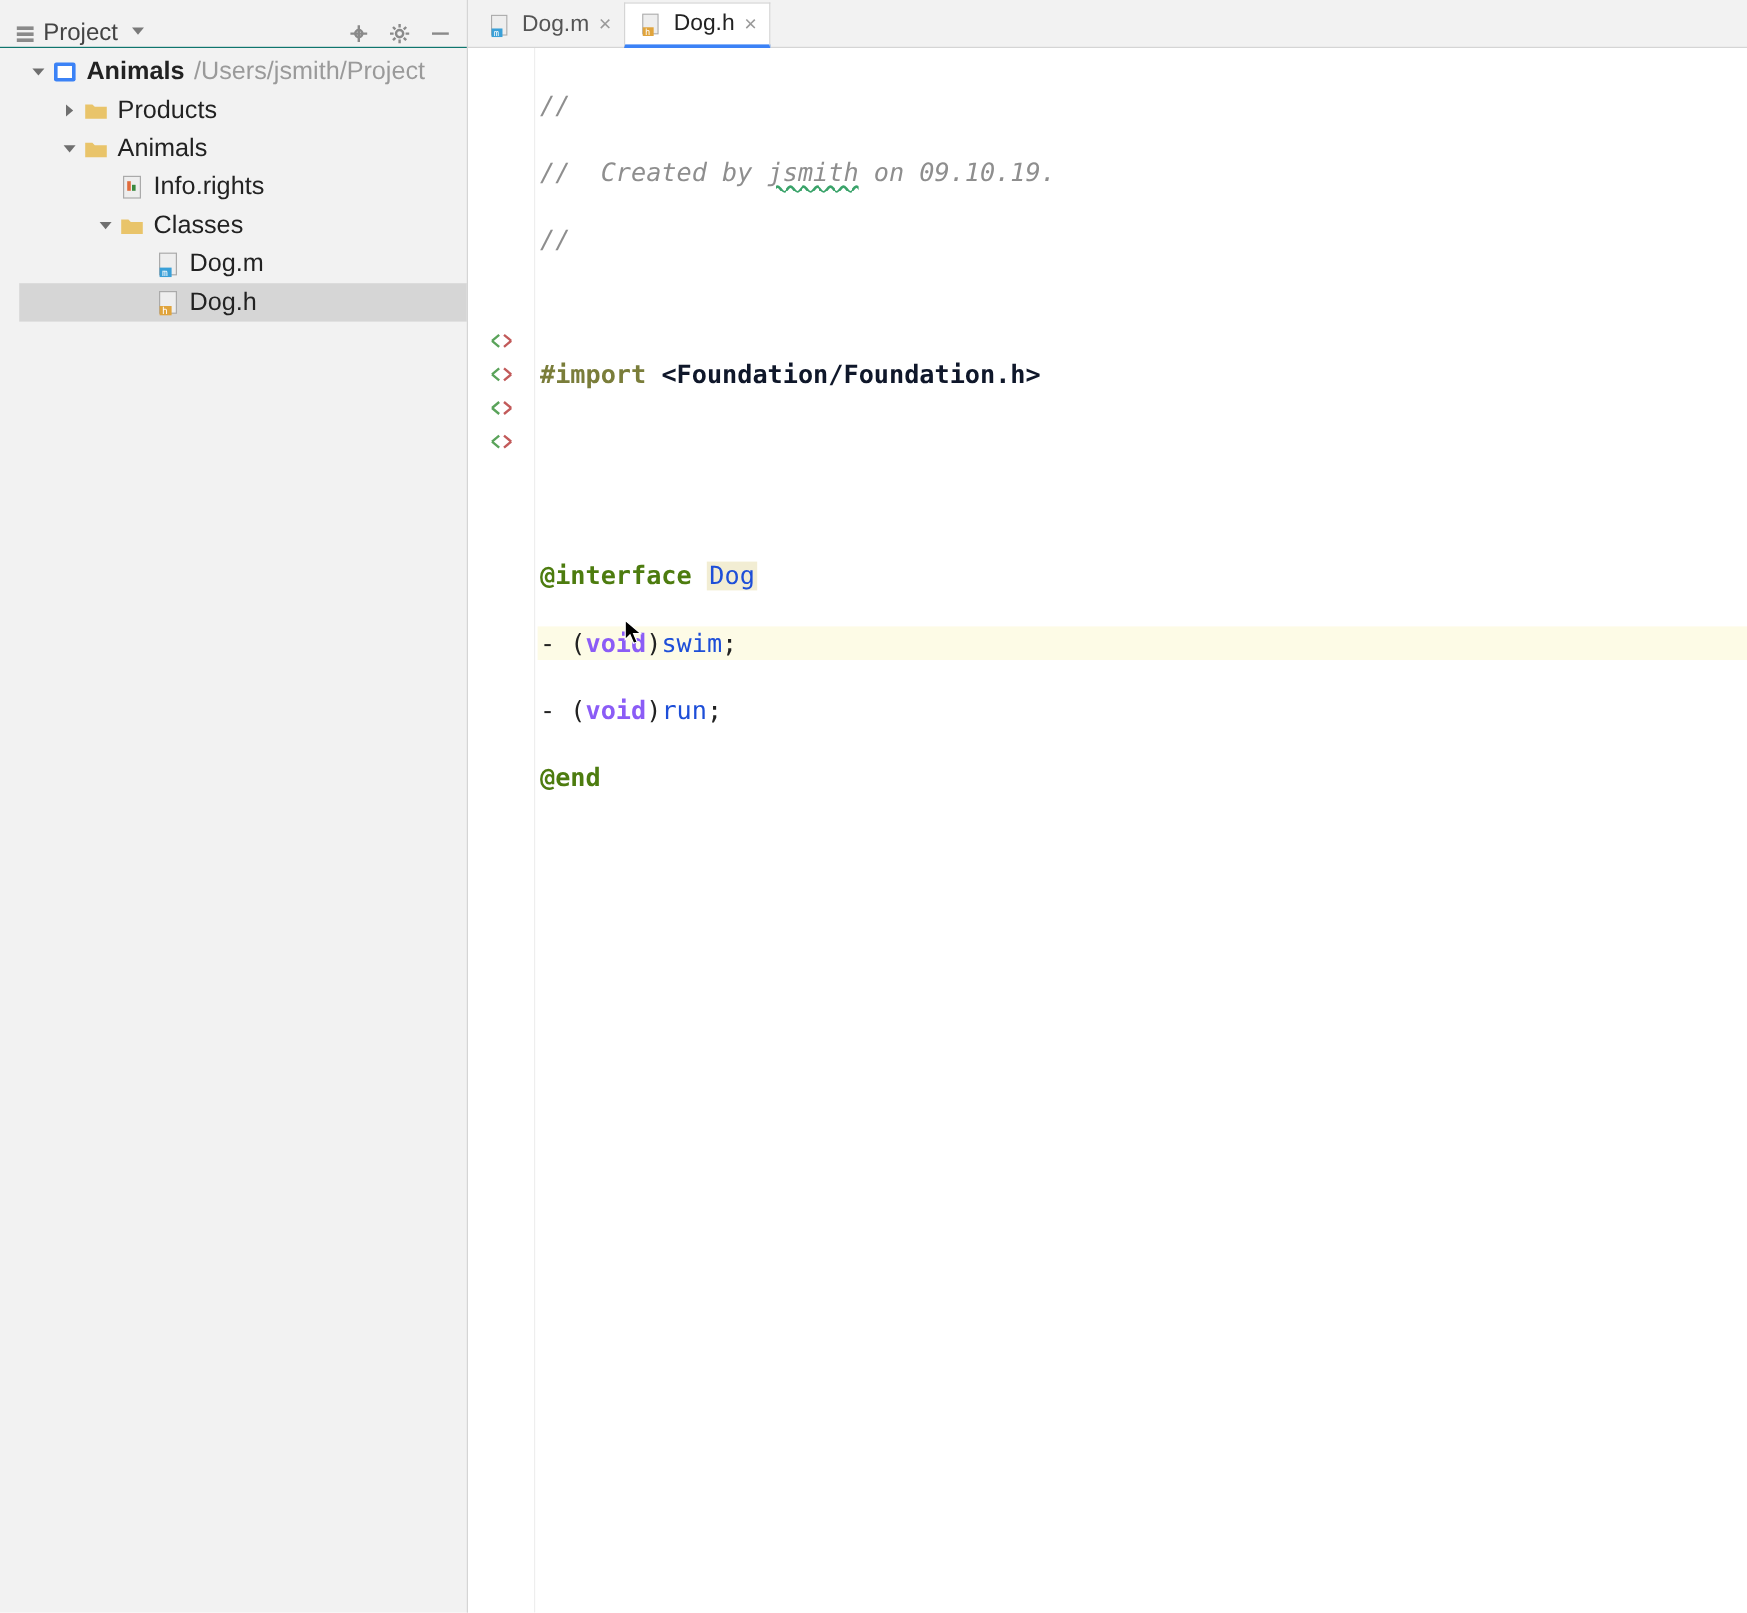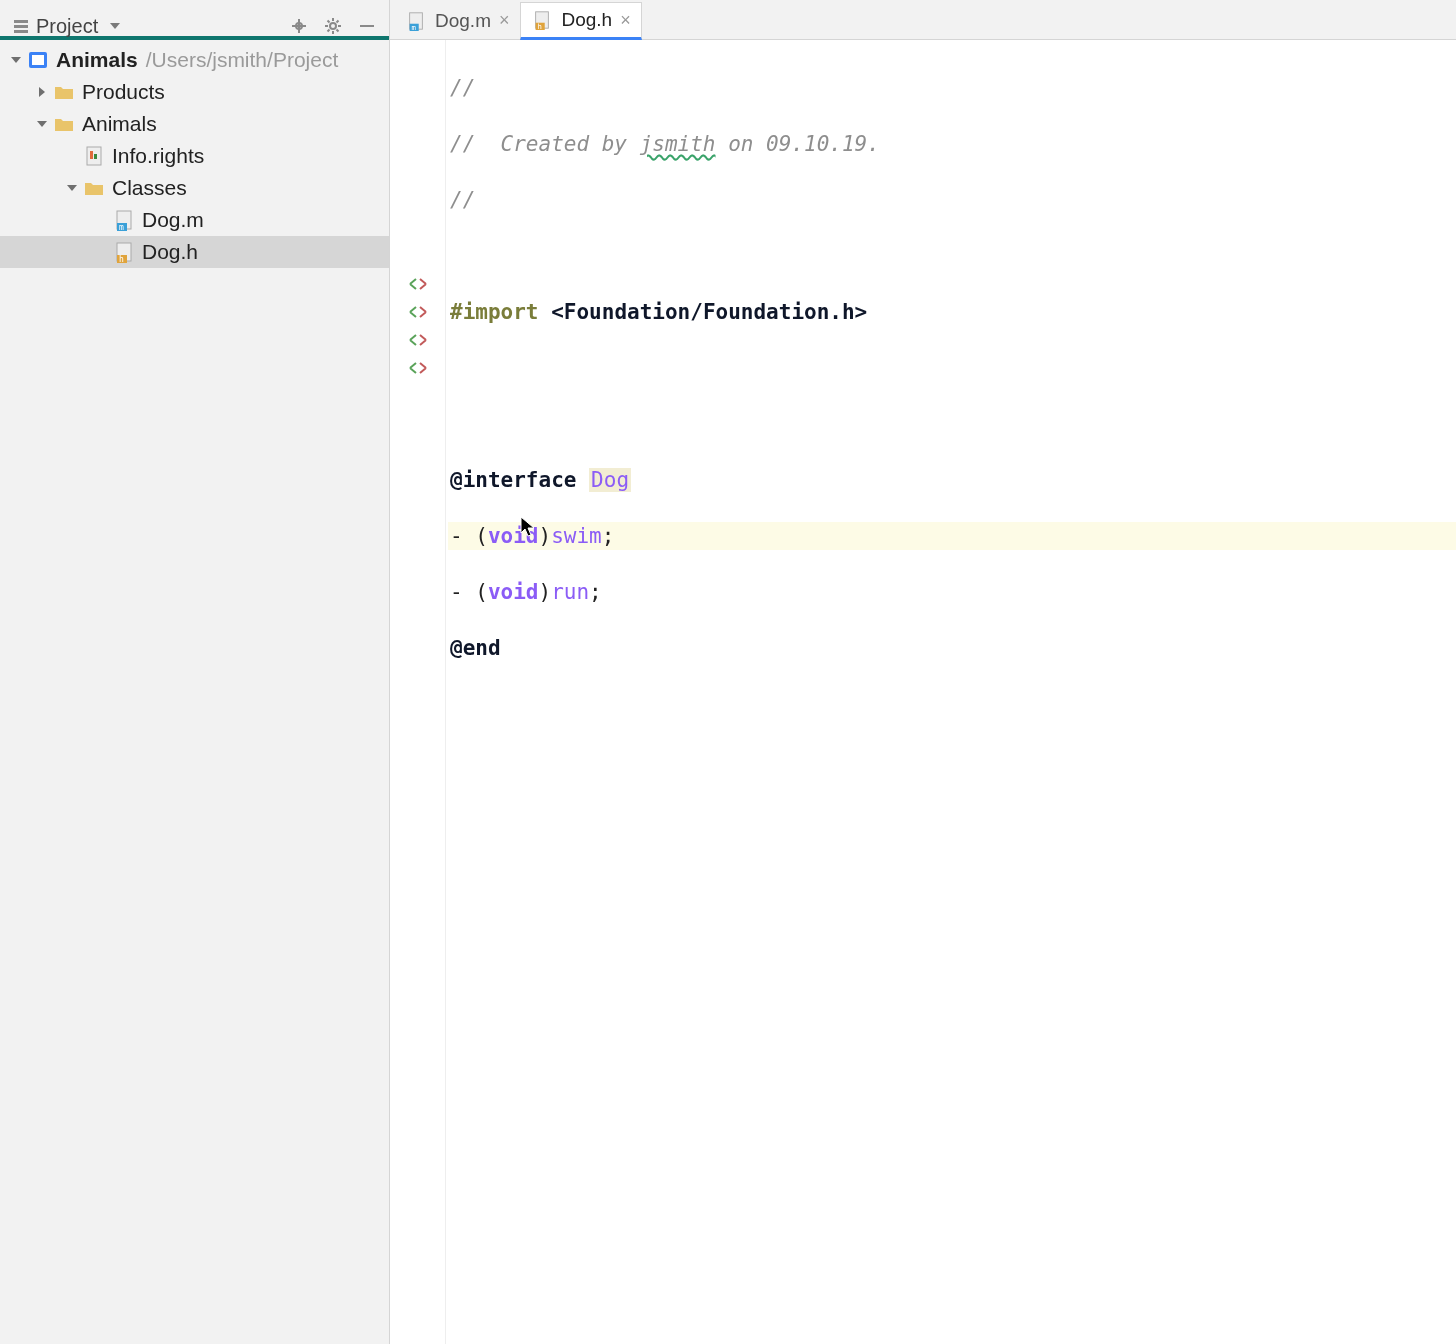--- a/index.html
+++ b/index.html
@@ -23,41 +23,41 @@
     background: #f2f2f2;
     border-right: 1px solid #d5d5d5;
     display: flex;
     flex-direction: column;
   }
   .sidebar-header {
     height: 40px;
     display: flex;
     align-items: center;
     padding: 16px 8px 0 12px;
-    border-bottom: 4px solid #0f766e;
+    border-bottom: 1px solid #0f766e;
     gap: 6px;
     justify-content: space-between;
   }
   .proj-icon svg { display:block; }
   .sidebar-title {
     font-size: 20px;
     color: #444;
   }
   .dd-arrow {
     margin-left: 4px;
   }
   .sidebar-header .spacer { flex: 1; }
   .hdr-icon {
     width: 28px; height:28px;
     display:flex; align-items:center; justify-content:center;
     color:#7a7a7a;
     cursor:pointer;
   }
   
-  .tree { padding-top:4px; user-select:none; }
+  .tree { padding-top:4px; user-select:none;padding-left:16px; }
   .row {
     display:flex; align-items:center;
     height:32px;
     padding-left: 2px;
     white-space: nowrap;
   }
   .row.selected {
     background:#d6d6d6;
   }
   .indent { display:inline-block; }
@@ -139,23 +139,23 @@
     white-space:pre;
   }
   .cline { height:28px; padding-left:2px; }
   .cline.caret-line { background:#fdfbe6; }
   .cline.interface-line { position:relative; }
   .classname-hl { background:#f2edd3; padding:0 2px; }
 
   .tok-comment   { color:#8e8e8e; font-style:italic; }
   .tok-directive { color:#7a7d3a; font-weight:700; }
   .tok-angle     { color:#0f172a; font-weight:600; }
-  .tok-keyword   { color:#0f172a; font-weight:700; }
+  .tok-keyword   { color:#4d7c0f; font-weight:700; }
   .tok-type      { color:#8b5cf6; font-weight:700; }
-  .tok-muted     { color:#8b5cf6; }
+  .tok-muted     { color:#1d4ed8; }
   .tok-punct     { color:#222; }
 
   .wavy { text-decoration: underline wavy #3aa36a; text-underline-offset:3px; }
   .mouse-pointer{
     position:absolute;
     pointer-events:none;
   }
 </style>
 </head>
 <body>

